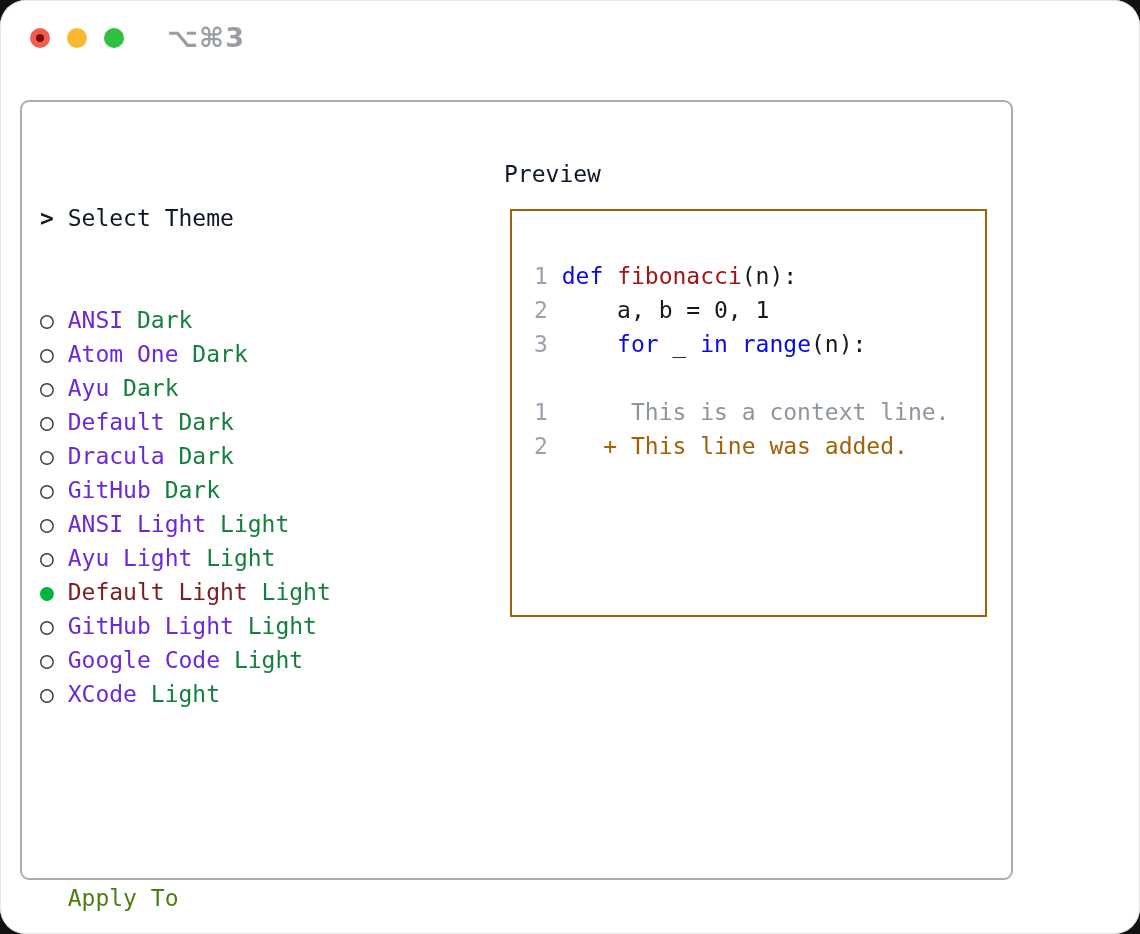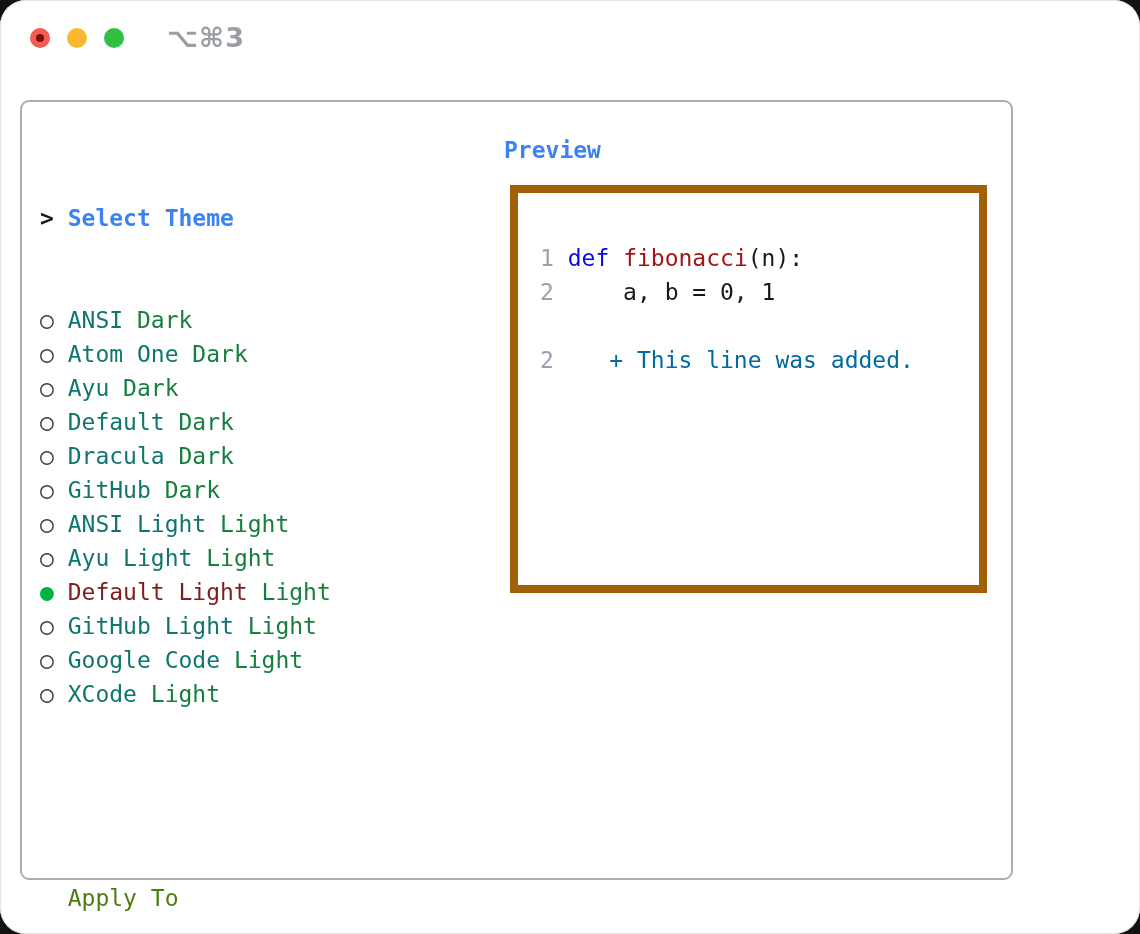--- a/index.html
+++ b/index.html
@@ -44,46 +44,46 @@
     padding: 31px 20px 0 18px;
     display: flex;
     font-size: 23px;
     line-height: 34px;
     color: #33383f;
     background: #ffffff;
   }
   .left-panel { width: 464px; white-space: pre; }
   .right-panel { flex: 1; }
   .row { height: 34px; white-space: pre; }
-  .heading { color: #3b82f6; font-weight: bold; }
+  .heading { color: #0f172a; font-weight: normal; margin-top: 24px; }
   .prompt { color: #15181b; font-weight: bold; }
   .bullet { color: #3c424a; }
   .bullet.sel { color: #00b341; }
-  .name { color: #0f766e; }
+  .name { color: #6d28d9; }
   .name.sel { color: #7f1d1d; }
   .variant { color: #15803d; }
   .spacer { height: 34px; }
   .subhead { color: #4d7c0f; }
   .preview-title { height: 34px; }
   .preview-box {
     margin-top: 18px;
     margin-left: 6px;
     width: 477px; height: 408px;
-    border: 8px solid #a16207;
+    border: 2px solid #a16207;
     padding: 48px 10px 0 22px;
     overflow: hidden;
   }
   .pline { height: 34px; white-space: pre; }
   .lnum { color: #9aa2ad; }
   .tok-plain { color: #16181a; }
   .tok-kw { color: #0808e8; }
   .tok-fn { color: #a31515; }
   .tok-ctx { color: #8d959d; }
   .tok-del { color: #c4331f; }
-  .tok-add { color: #0369a1; }
+  .tok-add { color: #a16207; }
 </style>
 </head>
 <body>
 
 <div class="window">
 
   <div class="titlebar">
     <div class="dots">
       <div class="dot dot-red"></div>
       <div class="dot dot-yellow"></div>
@@ -103,19 +103,21 @@
       
       
       
     </div>
 
     <div class="right-panel">
       <div class="row heading preview-title">Preview</div>
       <div class="preview-box" id="preview-box">
           <div class="pline"><span class="lnum">1</span><span class="tok-plain"> </span><span class="tok-kw">def</span><span class="tok-plain"> </span><span class="tok-fn">fibonacci</span><span class="tok-plain">(n):</span></div>
           <div class="pline"><span class="lnum">2</span><span class="tok-plain">     a, b = 0, 1</span></div>
+          <div class="pline"><span class="lnum">3</span><span class="tok-plain">     </span><span class="tok-kw">for</span><span class="tok-plain"> _ </span><span class="tok-kw">in</span><span class="tok-plain"> </span><span class="tok-kw">range</span><span class="tok-plain">(n):</span></div>
           <div class="pline"><span class="lnum"></span></div>
+          <div class="pline"><span class="lnum">1</span><span class="tok-ctx">      This is a context line.</span></div>
           <div class="pline"><span class="lnum">2</span><span class="tok-add">    + This line was added.</span></div>
         </div>
     </div>
 
   </div>
 </div>
 
 </body></html>

